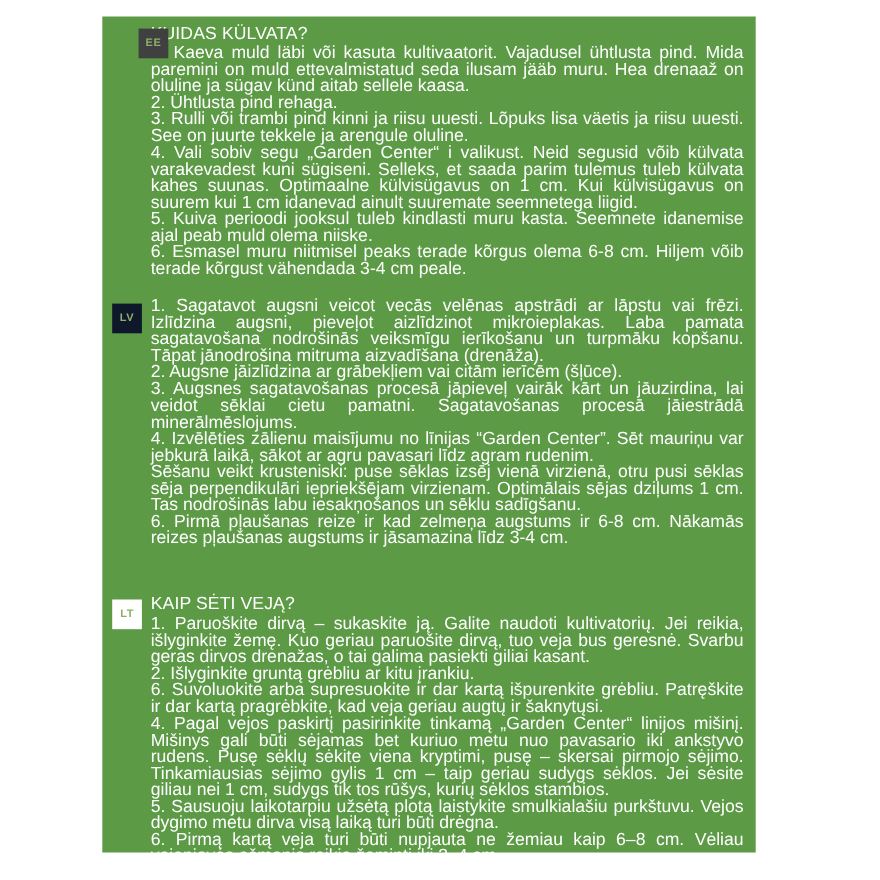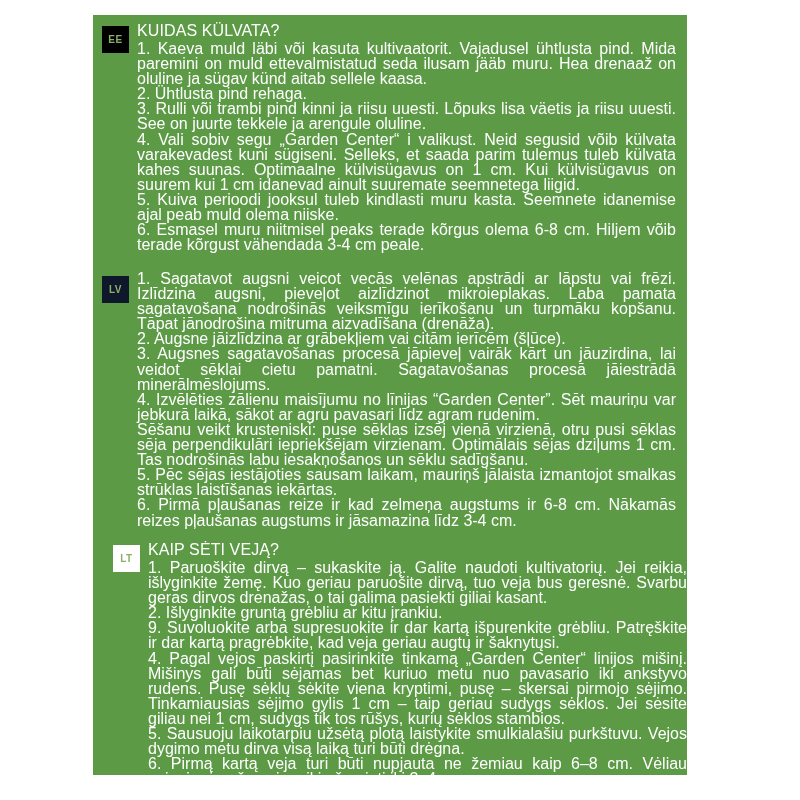--- a/index.html
+++ b/index.html
@@ -19,21 +19,21 @@
     left: 93px; top: 15px;
     width: 594px; height: 760px;
     background: #5c9a46;
   }
   .section {
     position: absolute;
     left: 0; width: 100%;
   }
   .section-ee { top: 6px; }
   .section-lv { top: 256px; }
-  .section-lt { top: 525px; margin-left: 11px; }
+  .section-lt { top: 525px; }
   .badge {
     position: absolute;
     left: 9px; top: 5px;
     width: 27px; height: 27px;
     background: #ffffff;
     display: flex;
     align-items: center;
     justify-content: center;
     font-size: 10px;
     font-weight: bold;
@@ -60,21 +60,21 @@
     margin: 0;
   }
 </style>
 </head>
 <body>
 
 <div class="page">
   <div class="panel" style="background: rgb(92, 154, 70); color: rgb(255, 255, 255);">
 
     <div class="section section-ee">
-      <div class="badge" style="background: #000000; color: rgb(140, 176, 107);">
+      <div class="badge" style="background: #404040; color: rgb(140, 176, 107); margin-left: 24px;">
         <span>EE</span>
       </div>
       <div class="section-content">
         <div class="heading">KUIDAS KÜLVATA?</div>
         <div class="body-text">
           <p>1. Kaeva muld läbi või kasuta kultivaatorit. Vajadusel ühtlusta pind. Mida paremini on muld ettevalmistatud seda ilusam jääb muru. Hea drenaaž on oluline ja sügav künd aitab sellele kaasa.</p>
           <p>2. Ühtlusta pind rehaga.</p>
           <p>3. Rulli või trambi pind kinni ja riisu uuesti. Lõpuks lisa väetis ja riisu uuesti. See on juurte tekkele ja arengule oluline.</p>
           <p>4. Vali sobiv segu „Garden Center“ i valikust. Neid segusid võib külvata varakevadest kuni sügiseni. Selleks, et saada parim tulemus tuleb külvata kahes suunas. Optimaalne külvisügavus on 1 cm. Kui külvisügavus on suurem kui 1 cm idanevad ainult suuremate seemnetega liigid.</p>
           <p>5. Kuiva perioodi jooksul tuleb kindlasti muru kasta. Seemnete idanemise ajal peab muld olema niiske.</p>
@@ -87,36 +87,35 @@
       <div class="badge" style="background: #0f172a; color: rgb(140, 176, 107);">
         <span>LV</span>
       </div>
       <div class="section-content">
         <div class="body-text">
           <p>1. Sagatavot augsni veicot vecās velēnas apstrādi ar lāpstu vai frēzi. Izlīdzina augsni, pieveļot aizlīdzinot mikroieplakas. Laba pamata sagatavošana nodrošinās veiksmīgu ierīkošanu un turpmāku kopšanu. Tāpat jānodrošina mitruma aizvadīšana (drenāža).</p>
           <p>2. Augsne jāizlīdzina ar grābekļiem vai citām ierīcēm (šļūce).</p>
           <p>3. Augsnes sagatavošanas procesā jāpieveļ vairāk kārt un jāuzirdina, lai veidot sēklai cietu pamatni. Sagatavošanas procesā jāiestrādā minerālmēslojums.</p>
           <p>4. Izvēlēties zālienu maisījumu no līnijas “Garden Center”. Sēt mauriņu var jebkurā laikā, sākot ar agru pavasari līdz agram rudenim.</p>
           <p>Sēšanu veikt krusteniski: puse sēklas izsēj vienā virzienā, otru pusi sēklas sēja perpendikulāri iepriekšējam virzienam. Optimālais sējas dziļums 1 cm. Tas nodrošinās labu iesakņošanos un sēklu sadīgšanu.</p>
-          <p>5. Pēc sējas iestājoties sausam laikam, mauriņš jālaista izmantojot smalkas strūklas laistīšanas iekārtas.</p>
           <p>6. Pirmā pļaušanas reize ir kad zelmeņa augstums ir 6-8 cm. Nākamās reizes pļaušanas augstums ir jāsamazina līdz 3-4 cm.</p>
         </div>
       </div>
     </div>
 
     <div class="section section-lt">
       <div class="badge" style="background: rgb(255, 255, 255); color: rgb(140, 176, 107);">
         <span>LT</span>
       </div>
       <div class="section-content">
         <div class="heading">KAIP SĖTI VEJĄ?</div>
         <div class="body-text">
           <p>1. Paruoškite dirvą – sukaskite ją. Galite naudoti kultivatorių. Jei reikia, išlyginkite žemę. Kuo geriau paruošite dirvą, tuo veja bus geresnė. Svarbu geras dirvos drenažas, o tai galima pasiekti giliai kasant.</p>
           <p>2. Išlyginkite gruntą grėbliu ar kitu įrankiu.</p>
-          <p>9. Suvoluokite arba supresuokite ir dar kartą išpurenkite grėbliu. Patręškite ir dar kartą pragrėbkite, kad veja geriau augtų ir šaknytųsi.</p>
+          <p>6. Suvoluokite arba supresuokite ir dar kartą išpurenkite grėbliu. Patręškite ir dar kartą pragrėbkite, kad veja geriau augtų ir šaknytųsi.</p>
           <p>4. Pagal vejos paskirtį pasirinkite tinkamą „Garden Center“ linijos mišinį. Mišinys gali būti sėjamas bet kuriuo metu nuo pavasario iki ankstyvo rudens. Pusę sėklų sėkite viena kryptimi, pusę – skersai pirmojo sėjimo. Tinkamiausias sėjimo gylis 1 cm – taip geriau sudygs sėklos. Jei sėsite giliau nei 1 cm, sudygs tik tos rūšys, kurių sėklos stambios.</p>
           <p>5. Sausuoju laikotarpiu užsėtą plotą laistykite smulkialašiu purkštuvu. Vejos dygimo metu dirva visą laiką turi būti drėgna.</p>
           <p>6. Pirmą kartą veja turi būti nupjauta ne žemiau kaip 6–8 cm. Vėliau vejapjovės ašmenis reikia žeminti iki 3–4 cm.</p>
         </div>
       </div>
     </div>
 
   </div>
 </div>
 

